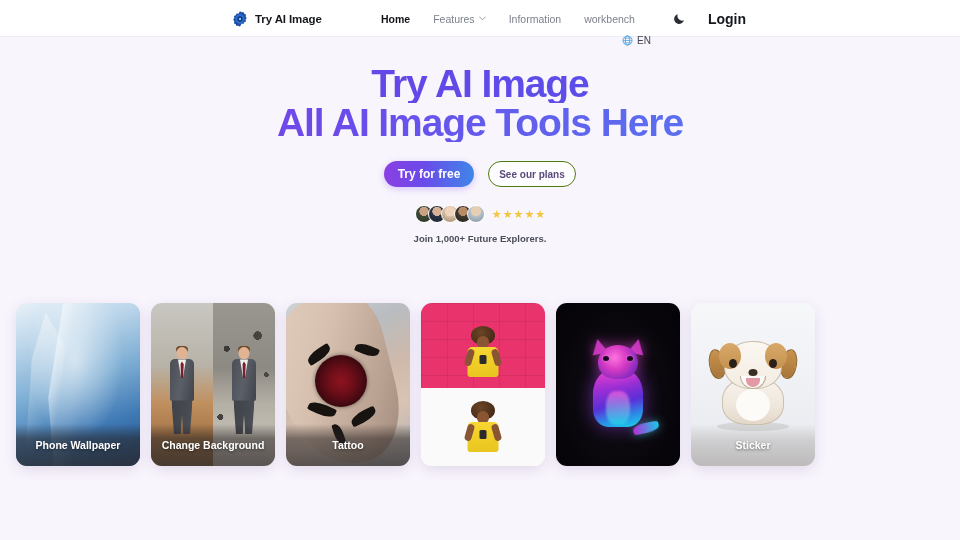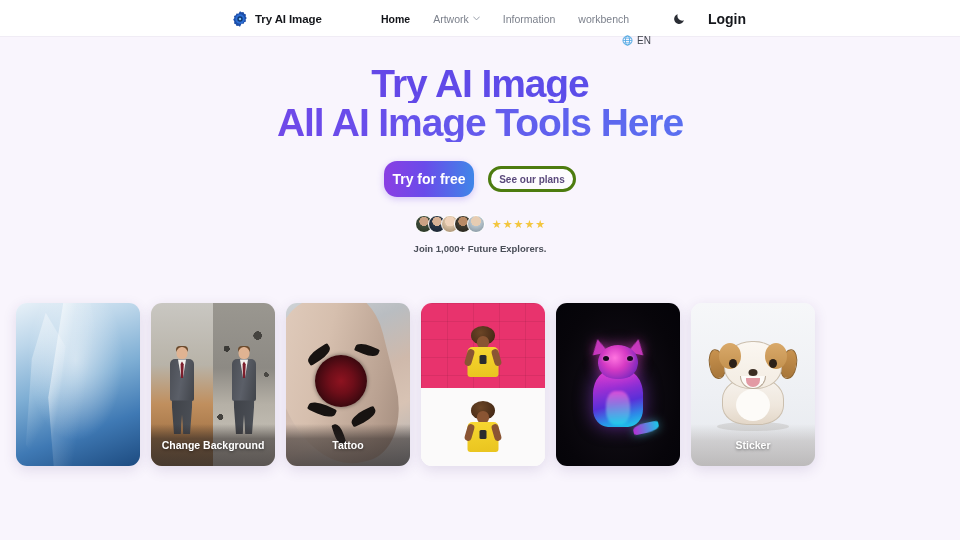--- a/index.html
+++ b/index.html
@@ -67,30 +67,30 @@
   .hero-sub {
     margin-top: 19px;
     font-size: 11.5px; color: #3f434c; letter-spacing: -0.05px;
   }
 
   .cta-row {
     margin-top: 19px; display: flex; justify-content: center;
     align-items: center; gap: 14px;
   }
   .btn-primary {
-    width: 90px; height: 36px; border-radius: 13px; border: none;
+    width: 90px; height: 26px; border-radius: 13px; border: none;
     background: linear-gradient(90deg, #8a3fe3 0%, #6a4bea 45%, #3f86e8 100%);
-    color: #ffffff; font-size: 14px; font-weight: bold;
+    color: #ffffff; font-size: 12px; font-weight: bold;
     font-family: "Liberation Sans", sans-serif; cursor: pointer;
     display: flex; align-items: center; justify-content: center;
     box-shadow: 0 2px 7px rgba(110,70,230,0.28);
   }
   .btn-outline {
     width: 88px; height: 26px; border-radius: 13px;
-    border: 3px solid #4d7c0f; background: rgba(255,255,255,0.65);
+    border: 1px solid #4d7c0f; background: rgba(255,255,255,0.65);
     color: #5b4a7c; font-size: 10px; font-weight: bold;
     font-family: "Liberation Sans", sans-serif; cursor: pointer;
     display: flex; align-items: center; justify-content: center;
   }
 
   .social-row {
     margin-top: 18px; display: flex; justify-content: center;
     align-items: center; gap: 2px;
   }
   .avatars { display: flex; align-items: center; }
@@ -417,21 +417,21 @@
       <circle cx="12" cy="12" r="1.7" fill="#7fc4f5"></circle>
     </svg>
     <span class="brand-name">Try AI Image</span>
   </div>
 
   <div class="nav-links">
     <span class="nav-link active">
       <span>Home</span>
     </span>
     <span class="nav-link">
-      <span>Artwork</span>
+      <span>Features</span>
       <svg class="chev" width="7" height="5" viewBox="0 0 7 5">
         <path d="M.6.9L3.5 3.9 6.4.9" stroke="#9aa0ab" stroke-width="1" fill="none" stroke-linecap="round"></path>
       </svg>
     </span>
     <span class="nav-link">
       <span>Information</span>
     </span>
     <span class="nav-link">
       <span>workbench</span>
     </span>
@@ -487,20 +487,21 @@
   <p class="join-text">Join 1,000+ Future Explorers.</p>
 </div>
 
 <div class="cards">
 
   <div class="card">
     <div class="card-art art-wall">
       <div class="ridge"></div>
         <div class="ridge2"></div>
     </div>
+    <div class="card-label">Phone Wallpaper</div>
   </div>
 
   <div class="card">
     <div class="card-art art-bg">
       <div class="half h-left">
         <div class="suit">
             <div class="hair"></div>
             <div class="head"></div>
             <div class="body"></div>
             <div class="shirt"></div>

